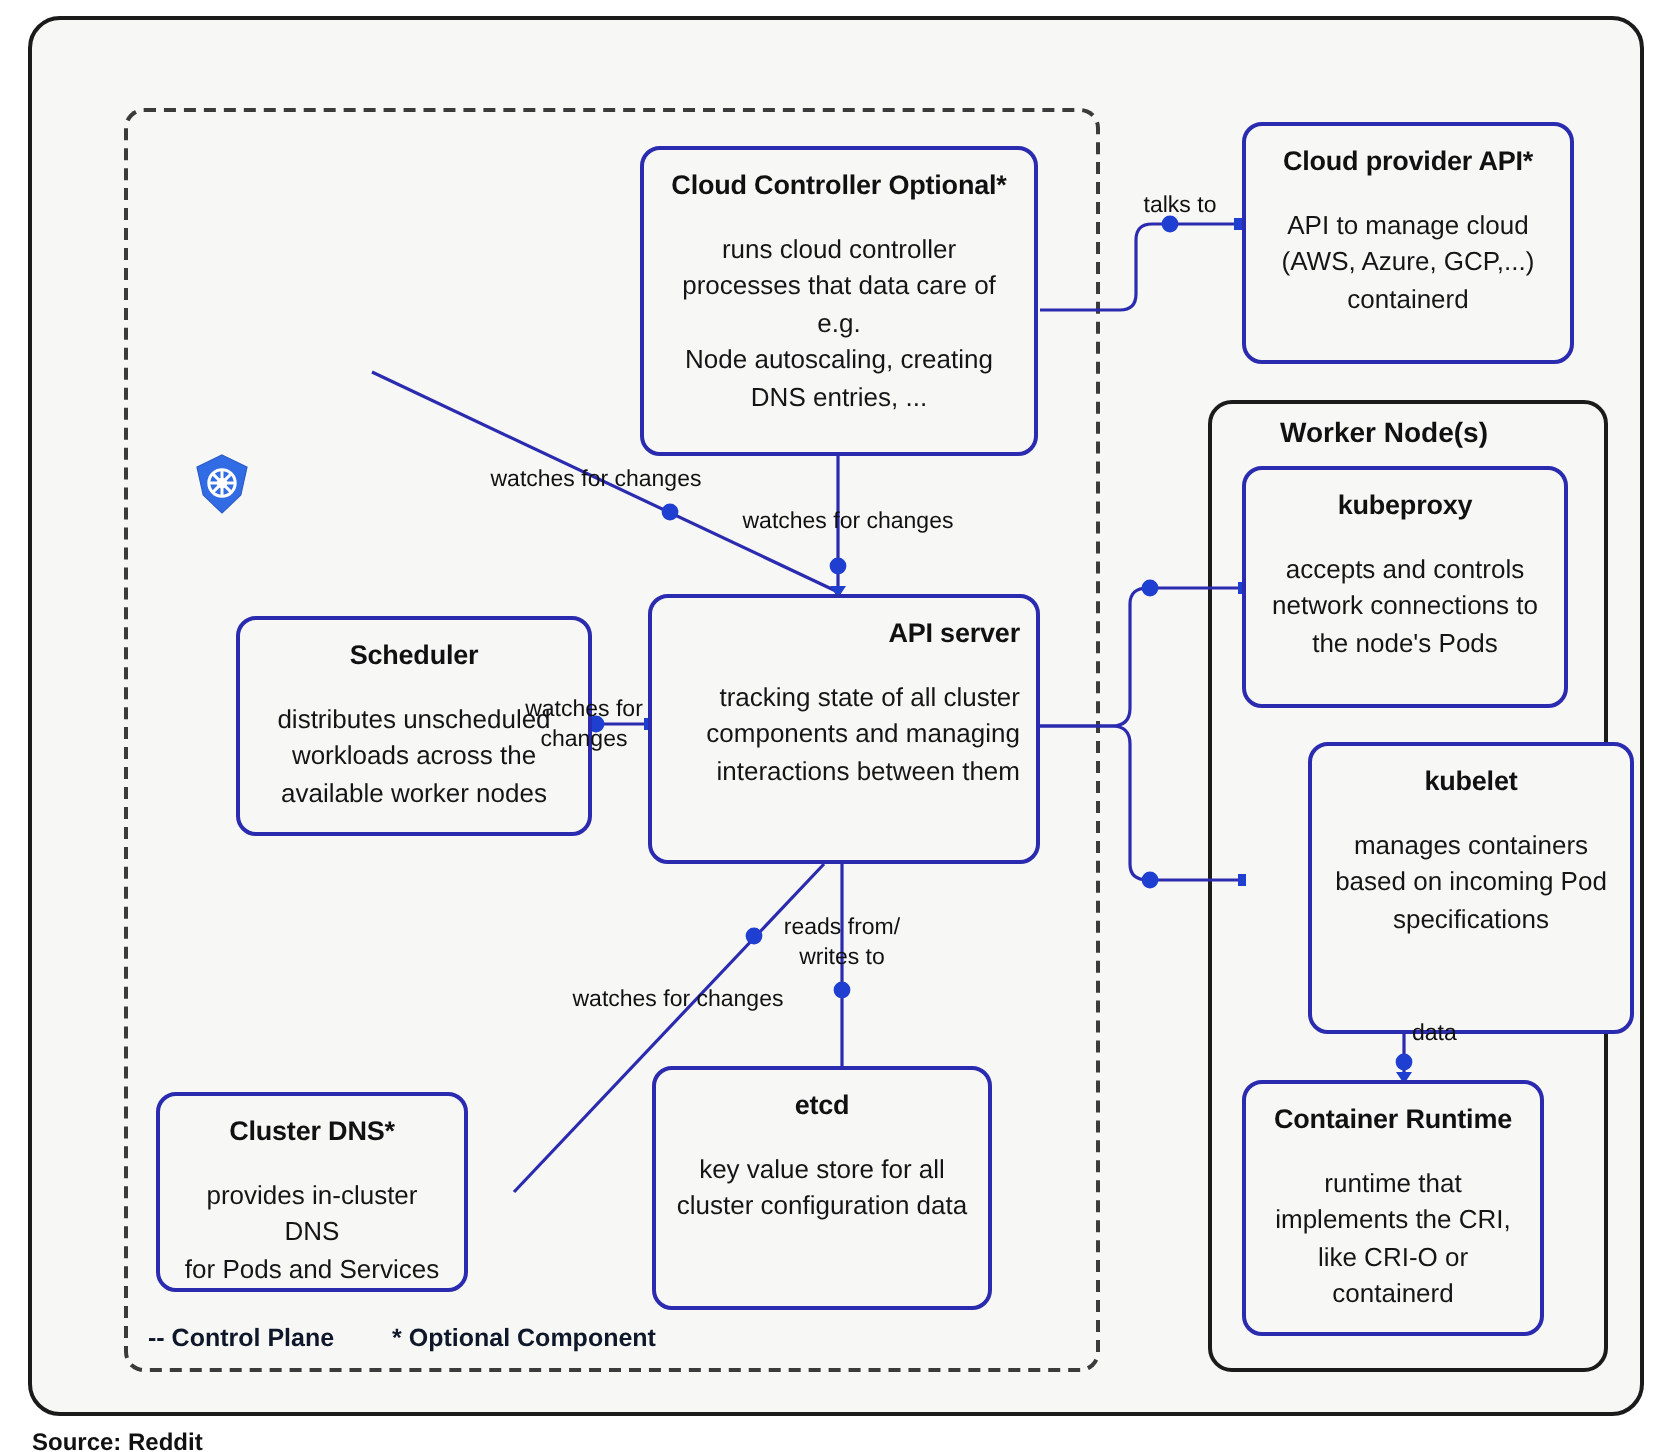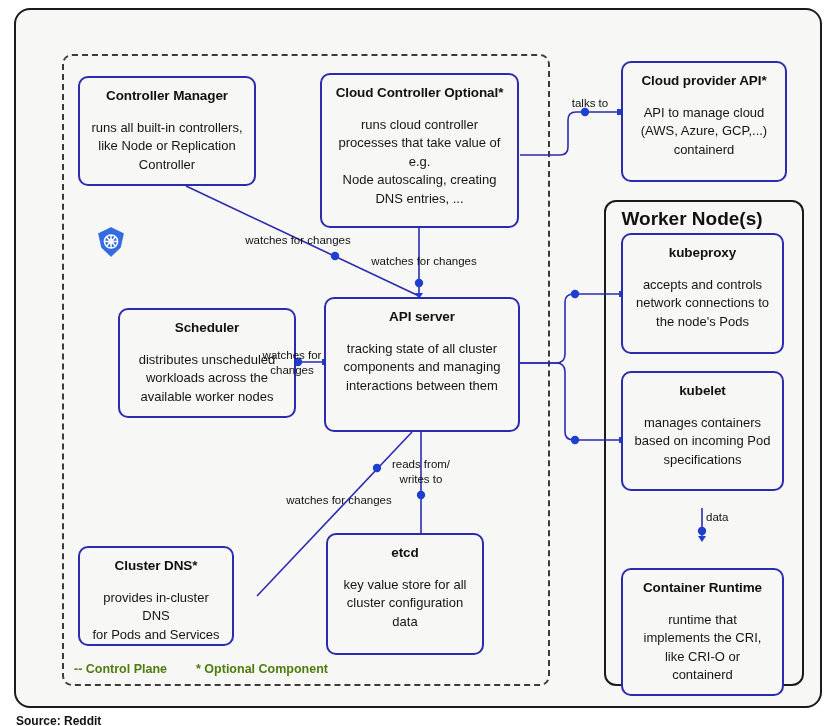--- a/index.html
+++ b/index.html
@@ -76,21 +76,21 @@
     margin-top: 14px;
     white-space: pre-line;
   }
   .worker-title {
     position: absolute;
     left: 604px;
     top: 208px;
     width: 176px;
     text-align: center;
     font-weight: bold;
-    font-size: 19px;
+    font-size: 14px;
     color: #111111;
     z-index: 6;
   }
   
   #connectors {
     position: absolute;
     left: 0; top: 0;
     width: 836px;
     height: 726px;
     z-index: 2;
@@ -105,21 +105,21 @@
     text-align: center;
     white-space: pre-line;
   }
   
   .legend {
     position: absolute;
     left: 74px;
     top: 662px;
     font-size: 12.5px;
     font-weight: bold;
-    color: #4d7c0f;
+    color: #0f172a;
     z-index: 7;
   }
   .legend span { display: inline-block; }
   .legend .sep { width: 22px; }
   
   .k8s-logo {
     position: absolute;
     left: 95px;
     top: 226px;
     width: 32px;
@@ -194,84 +194,78 @@
         <line x1="11.3" y1="10.8" x2="14.7" y2="14.2"></line>
         <line x1="17.3" y1="16.8" x2="20.7" y2="20.2"></line>
         <line x1="20.7" y1="10.8" x2="17.3" y2="14.2"></line>
         <line x1="14.7" y1="16.8" x2="11.3" y2="20.2"></line>
       </g>
     </svg>
   </div>
 
   <div class="worker-title">Worker Node(s)</div>
 
-  <div class="box" style="left:78px; top:76px; width:178px; height:110px;">
-    <div class="title">Controller Manager</div>
-    <div class="body">runs all built-in controllers,
-like Node or Replication
-Controller</div>
-  </div>
 
   <div class="box" style="left:320px; top:73px; width:199px; height:155px;">
     <div class="title">Cloud Controller Optional*</div>
     <div class="body">runs cloud controller
-processes that take value of
+processes that data care of
 e.g.
 Node autoscaling, creating
 DNS entries, ...</div>
   </div>
 
   <div class="box" style="left:621px; top:61px; width:166px; height:121px;">
     <div class="title">Cloud provider API*</div>
     <div class="body">API to manage cloud
 (AWS, Azure, GCP,...)
 containerd</div>
   </div>
 
   <div class="box" style="left:78px; top:308px; width:178px; height:110px;margin-left:40px;">
     <div class="title">Scheduler</div>
     <div class="body">distributes unscheduled
 workloads across the
 available worker nodes</div>
   </div>
 
-  <div class="box" style="left:324px; top:297px; width:196px; height:135px;">
+  <div class="box" style="left:324px; top:297px; width:196px; height:135px;text-align:right;">
     <div class="title">API server</div>
     <div class="body">tracking state of all cluster
 components and managing
 interactions between them</div>
   </div>
 
   <div class="box" style="left:78px; top:546px; width:156px; height:100px;">
     <div class="title">Cluster DNS*</div>
     <div class="body">provides in-cluster DNS
 for Pods and Services</div>
   </div>
 
-  <div class="box" style="left:326px; top:533px; width:158px; height:122px;">
+  <div class="box" style="left:326px; top:533px; width:170px; height:122px;">
     <div class="title">etcd</div>
     <div class="body">key value store for all
 cluster configuration data</div>
   </div>
 
   <div class="box" style="left:621px; top:233px; width:163px; height:121px;">
     <div class="title">kubeproxy</div>
     <div class="body">accepts and controls
 network connections to
 the node's Pods</div>
   </div>
 
-  <div class="box" style="left:621px; top:371px; width:163px; height:120px;">
+  <div class="box" style="left:654px; top:371px; width:163px; height:146px;">
     <div class="title">kubelet</div>
     <div class="body">manages containers
 based on incoming Pod
 specifications</div>
   </div>
 
-  <div class="box" style="left:621px; top:568px; width:163px; height:128px;">
+  <div class="box" style="left:621px; top:540px; width:151px; height:128px;">
     <div class="title">Container Runtime</div>
     <div class="body">runtime that
 implements the CRI,
 like CRI-O or
 containerd</div>
   </div>
 
   <div class="edge-label" style="left:560px; top:96px; width:60px;">talks to</div>
 
   <div class="edge-label" style="left:236px; top:233px; width:124px;">watches for changes</div>

